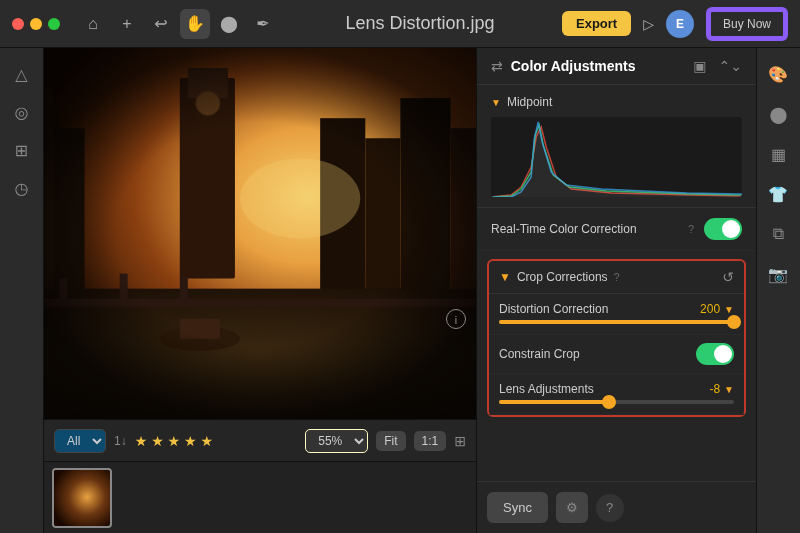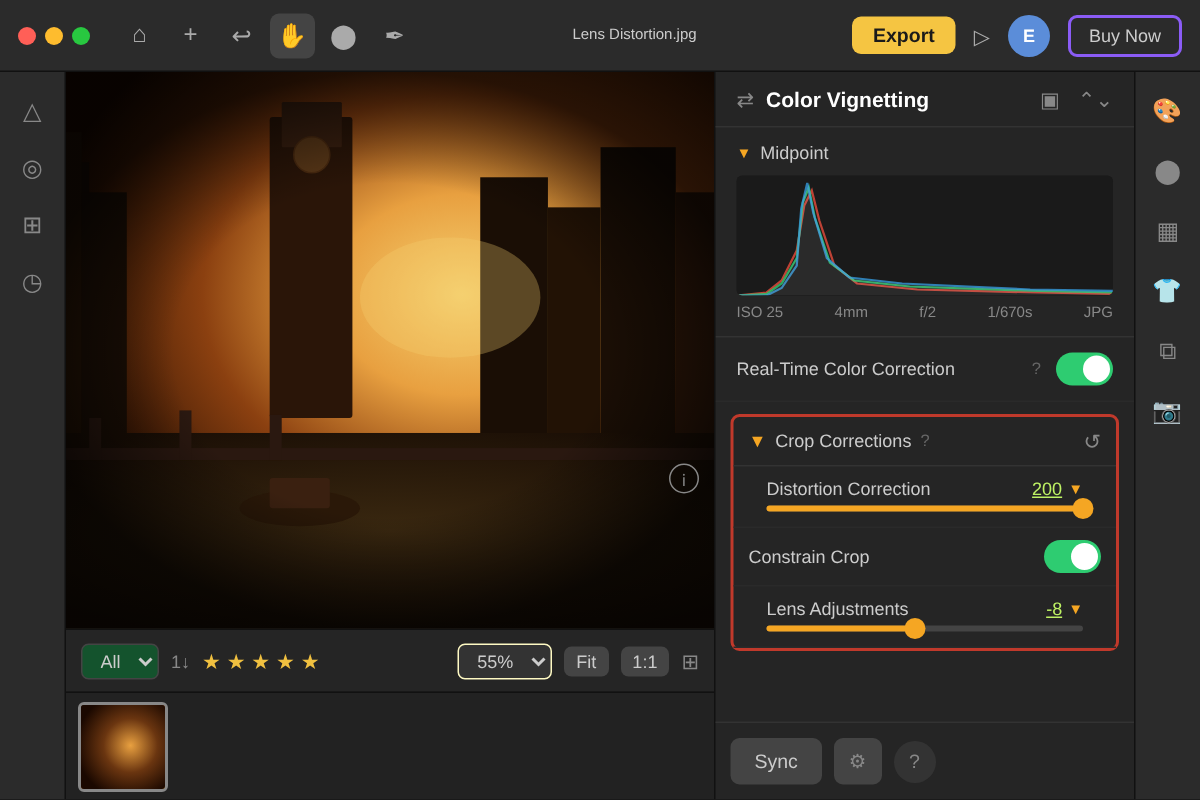--- a/index.html
+++ b/index.html
@@ -52,21 +52,21 @@
       cursor: pointer;
     }
     .tb-icon.active {
       background: #444;
       color: #fff;
     }
     .toolbar-title {
       flex: 1;
       text-align: center;
       color: #ccc;
-      font-size: 10px;
+      font-size: 18px;
       font-weight: 500;
     }
     .toolbar-right {
       display: flex;
       align-items: center;
       gap: 12px;
     }
     .export-btn {
       background: #f5c542;
       color: #1a1a1a;
@@ -81,21 +81,21 @@
       width: 28px; height: 28px;
       border-radius: 50%;
       background: #5b8dd9;
       display: flex; align-items: center; justify-content: center;
       color: #fff;
       font-size: 12px;
       font-weight: 700;
     }
     .buy-btn {
       background: transparent;
-      border: 2px solid #8b5cf6;
+      border: 5px solid #8b5cf6;
       color: #ccc;
       border-radius: 6px;
       padding: 5px 12px;
       font-size: 12px;
       cursor: pointer;
     }
     .tb-arrow {
       color: #aaa;
       font-size: 14px;
     }
@@ -179,21 +179,21 @@
     .image-toolbar {
       height: 42px;
       background: #252525;
       display: flex;
       align-items: center;
       padding: 0 10px;
       gap: 8px;
       border-top: 1px solid #111;
     }
     .img-tb-select {
-      background: #14532d;
+      background: #0c4a6e;
       border: 1px solid #444;
       color: #ccc;
       border-radius: 5px;
       padding: 3px 8px;
       font-size: 12px;
     }
     .star-rating { color: #f0c040; font-size: 14px; }
     .zoom-select {
       background: #333;
       border: 1px solid #fef9c3;
@@ -377,38 +377,37 @@
       color: #666;
       font-size: 11px;
     }
     .lens-reset {
       color: #888;
       font-size: 14px;
     }
 
     
     .slider-row {
-      padding: 8px 22px 4px;
+      padding: 8px 10px 4px;
       border-bottom: 1px solid #2a2a2a;
     }
     .slider-header {
       display: flex;
       align-items: center;
       margin-bottom: 4px;
     }
     .slider-name {
       color: #ccc;
       font-size: 12px;
       flex: 1;
     }
     .slider-value {
-      color: #bef264;
+      color: #eab308;
       font-size: 12px;
       margin-right: 4px;
-      text-decoration: underline;
     }
     .slider-dropdown {
       color: #f5a623;
       font-size: 10px;
     }
     .slider-track {
       width: 100%;
       height: 4px;
       background: #444;
       border-radius: 2px;
@@ -627,21 +626,21 @@
           <rect width="60" height="60" fill="url(#thumb)"></rect>
         </svg>
       </div>
     </div>
   </div>
 
   <div class="right-panel">
 
     <div class="panel-header">
       <span class="panel-icon">⇄</span>
-      <span class="panel-title">Color Vignetting</span>
+      <span class="panel-title">Color Adjustments</span>
       <span class="panel-icon">▣</span>
       <span class="panel-icon" style="margin-left:4px;">⌃⌄</span>
     </div>
 
     <div class="panel-content">
 
       <div class="histogram-section">
         <div class="section-label">
           <span class="triangle">▼</span>
           <span>Midpoint</span>
@@ -652,27 +651,20 @@
             <rect width="250" height="80" fill="#1a1a1a"></rect>
 
             <polyline points="0,80 20,78 30,70 40,50 45,20 50,10 55,30 65,60 80,72 120,76 200,78 250,79" fill="none" stroke="#e74c3c" stroke-width="1.5" opacity="0.8"></polyline>
 
             <polyline points="0,80 20,79 30,72 40,55 44,18 48,8 52,28 62,58 78,70 115,74 200,77 250,78" fill="none" stroke="#2ecc71" stroke-width="1.5" opacity="0.8"></polyline>
 
             <polyline points="0,80 20,80 30,75 40,60 43,22 47,5 51,25 60,55 75,68 110,72 195,76 250,77" fill="none" stroke="#3498db" stroke-width="1.5" opacity="0.8"></polyline>
 
             <polyline points="0,80 20,79 30,73 40,54 44,16 48,6 52,26 62,57 78,69 115,73 200,76 250,78 250,80 0,80" fill="#ffffff" opacity="0.07"></polyline>
           </svg>
-        </div>
-        <div class="exif-bar">
-          <span class="exif-item">ISO 25</span>
-          <span class="exif-item">4mm</span>
-          <span class="exif-item">f/2</span>
-          <span class="exif-item">1/670s</span>
-          <span class="exif-item">JPG</span>
         </div>
       </div>
 
       <div class="toggle-row">
         <span class="toggle-label">Real-Time Color Correction</span>
         <span class="toggle-help">?</span>
         <div class="toggle" style="margin-left:10px;"></div>
       </div>
 
       <div class="lens-section">

